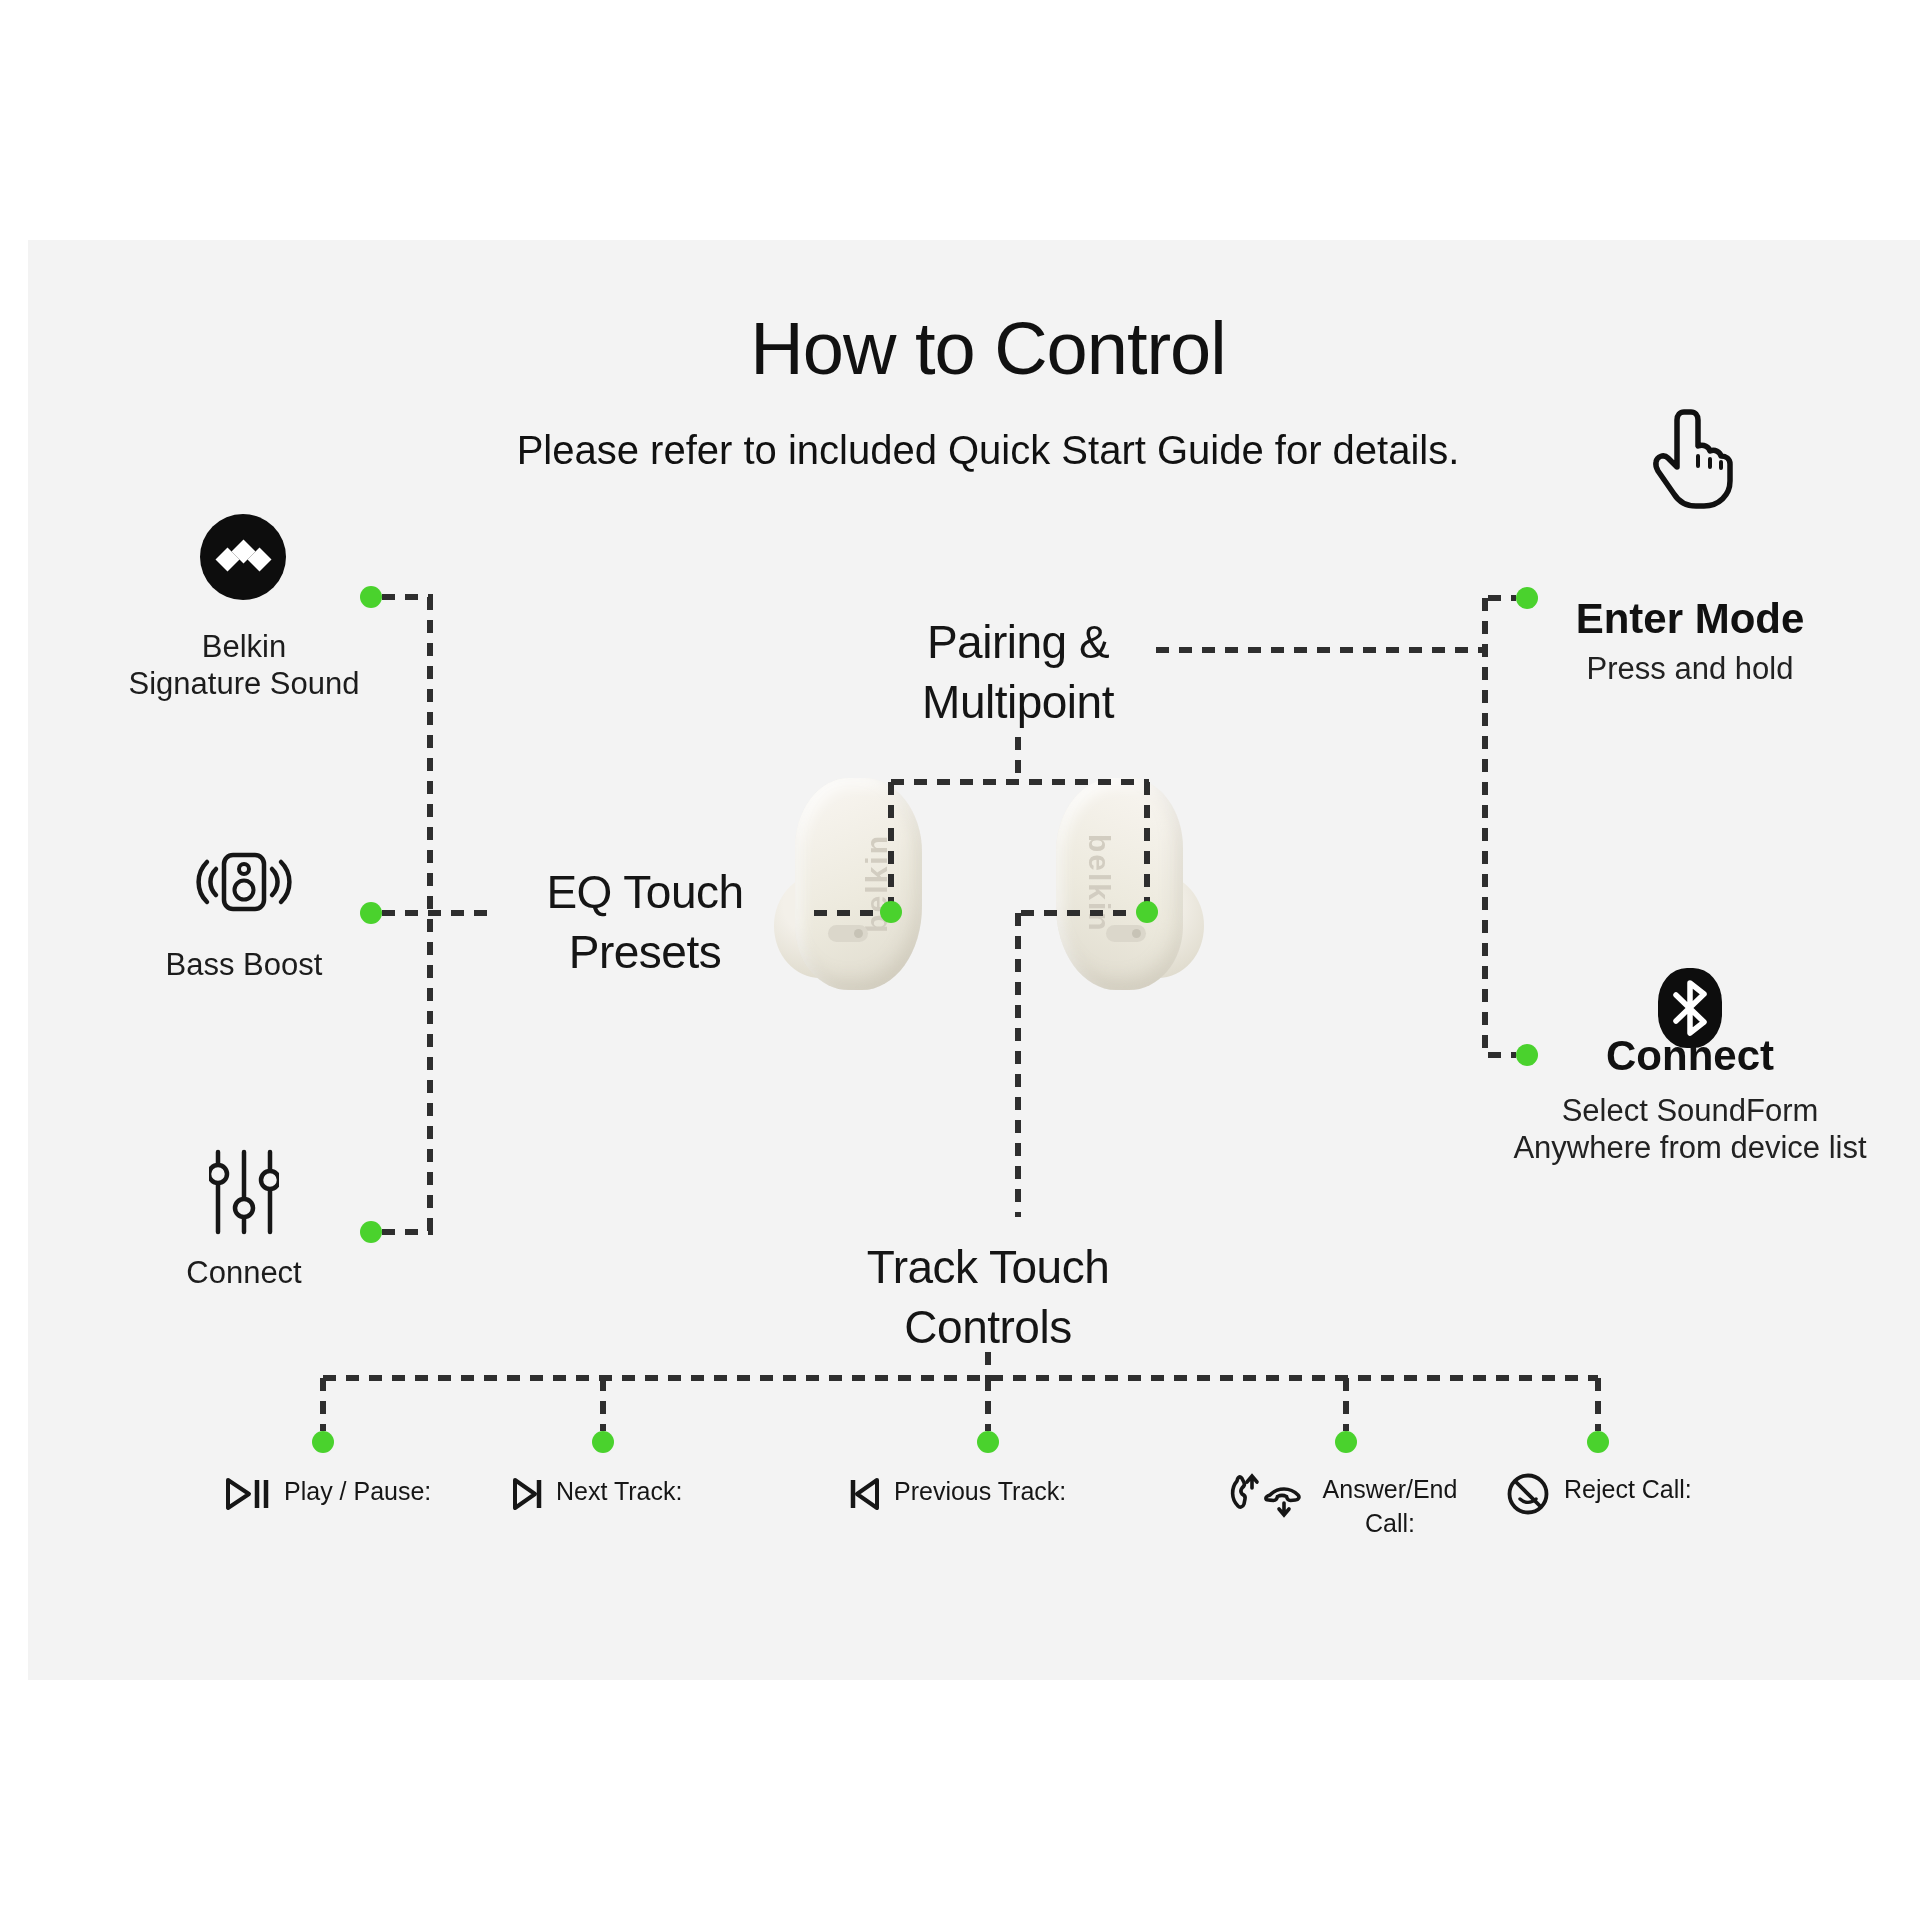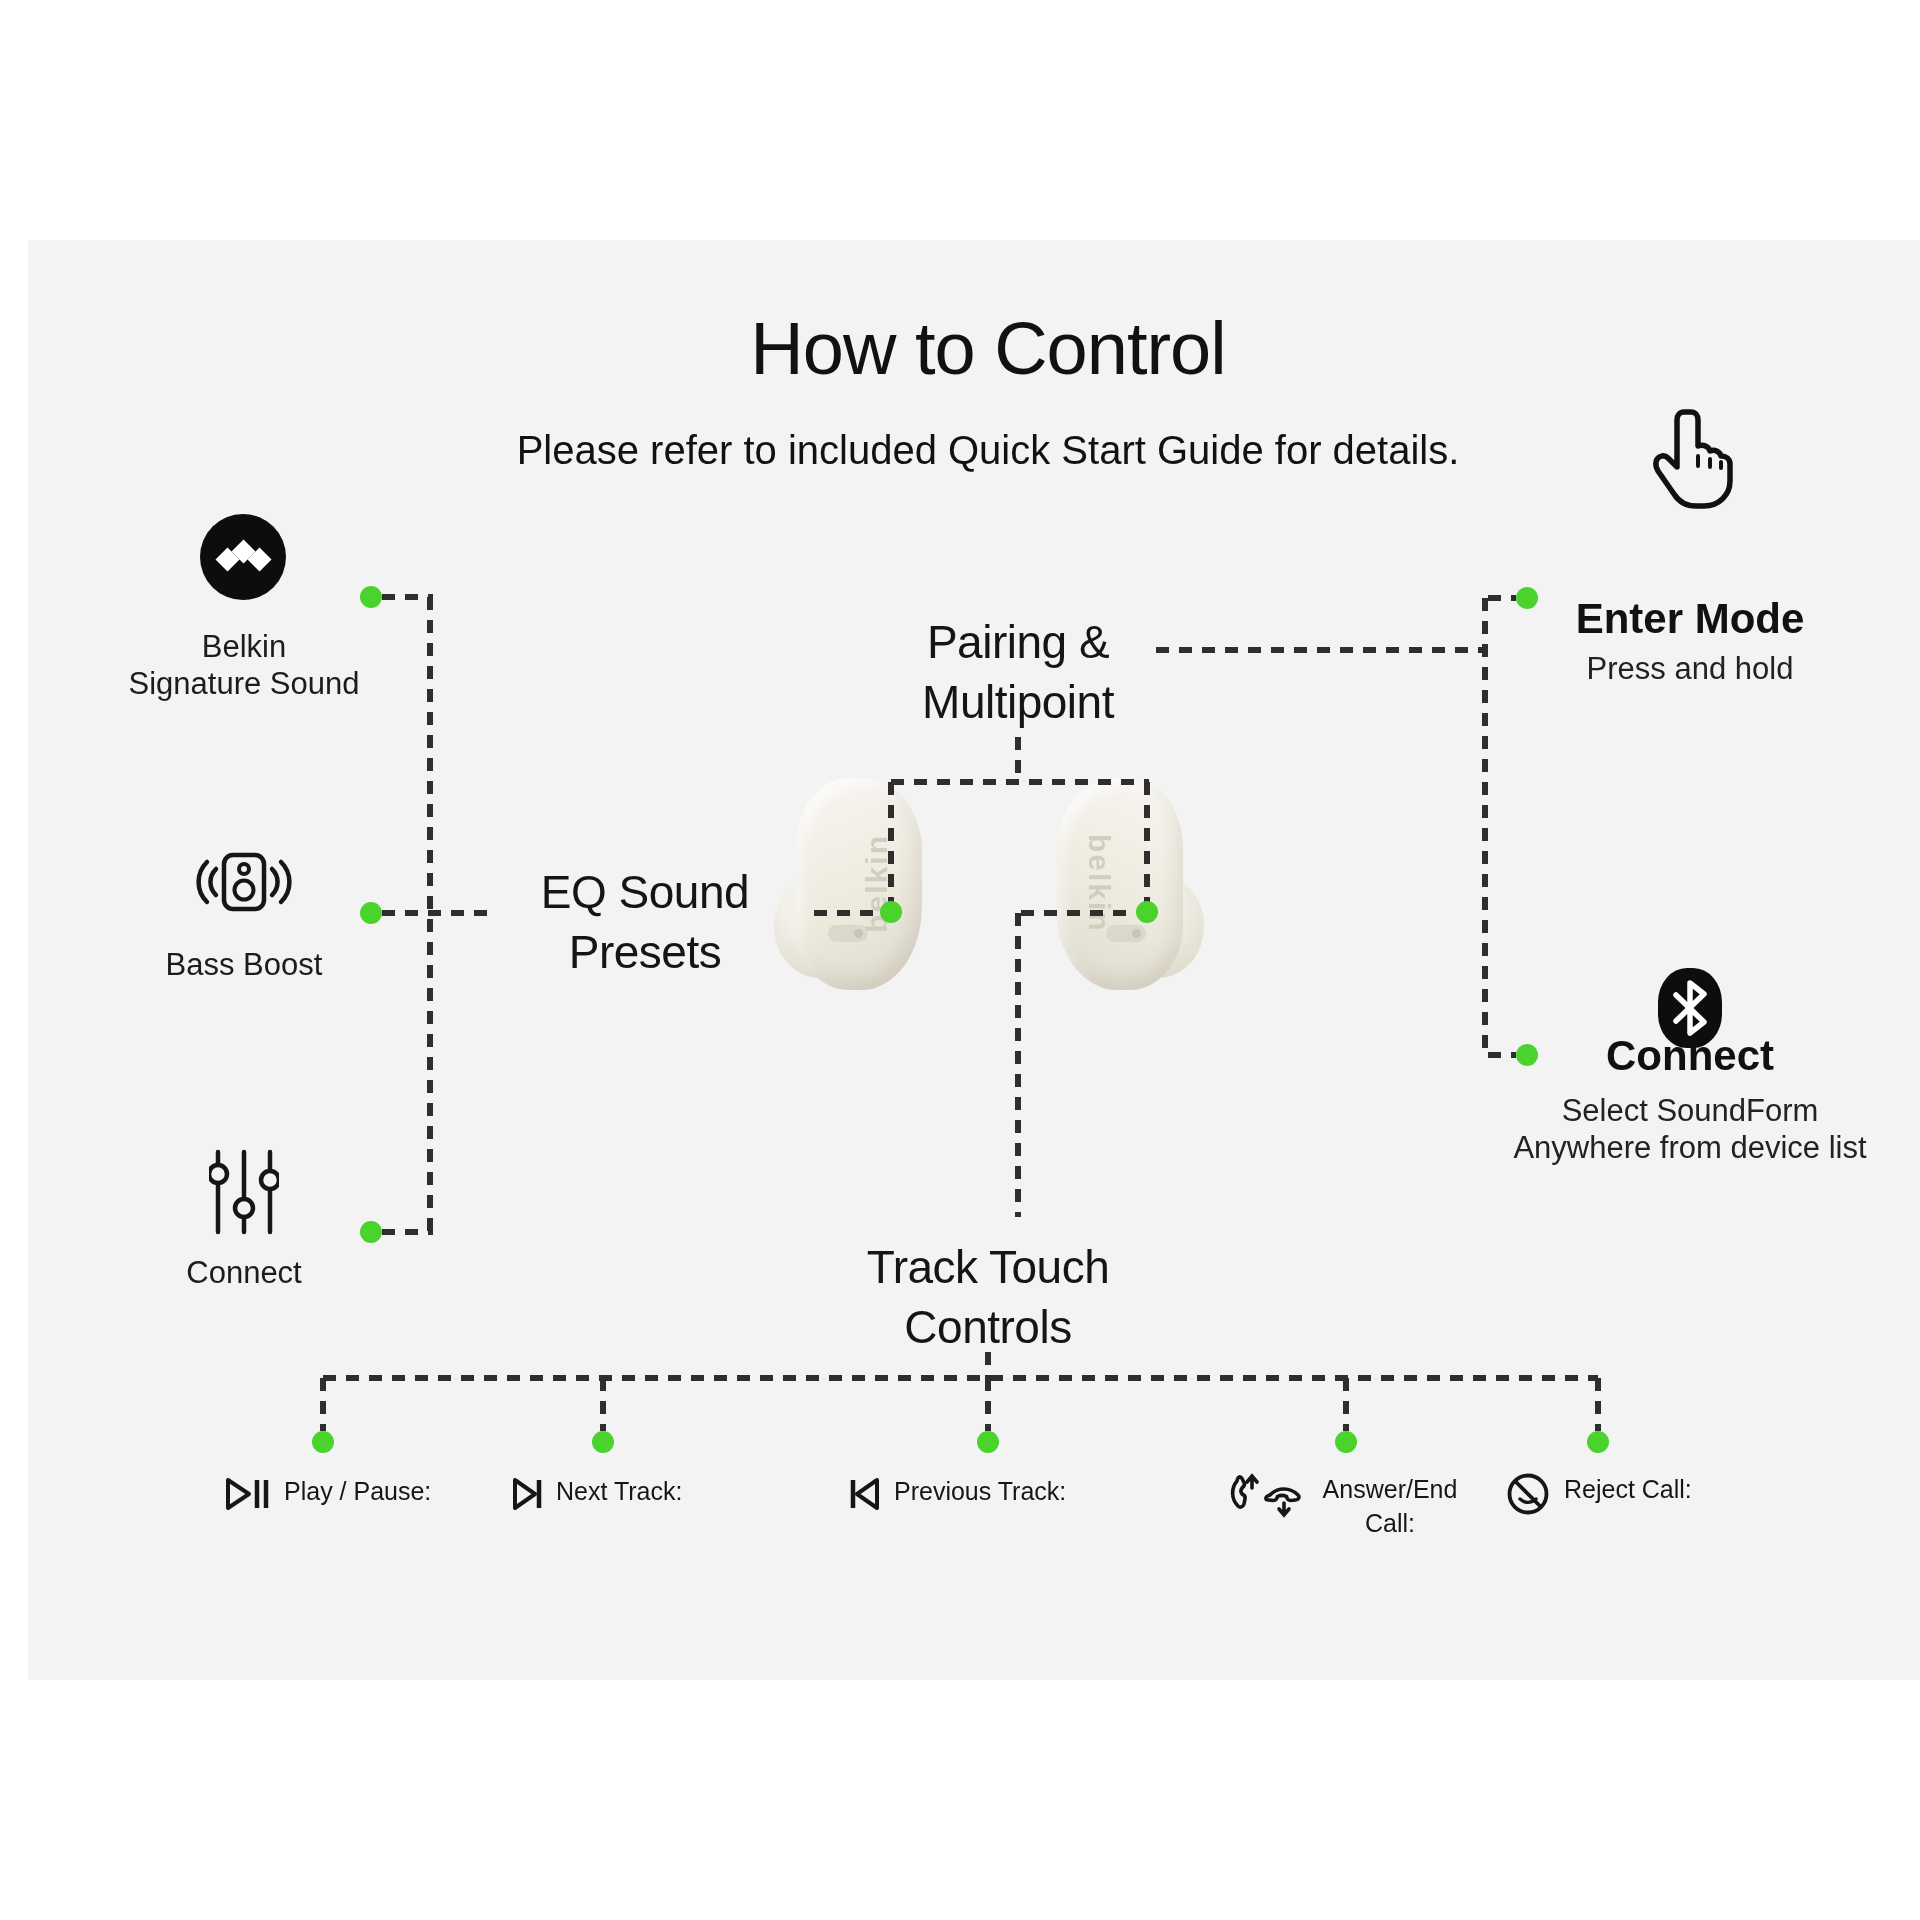--- a/index.html
+++ b/index.html
@@ -79,21 +79,21 @@
       <circle cx="9" cy="26" r="9" fill="#f3f3f3" stroke-width="4.5"></circle>
       <circle cx="35" cy="60" r="9" fill="#f3f3f3" stroke-width="4.5"></circle>
       <circle cx="61" cy="32" r="9" fill="#f3f3f3" stroke-width="4.5"></circle>
     </svg>
   </div>
   <div class="abs center side-label" style="left:16px;top:1254px;width:400px;">
     <div>Connect</div>
   </div>
 
   <div class="abs center heading" style="left:417px;top:862px;width:400px;">
-    <div>EQ Sound</div>
+    <div>EQ Touch</div>
     <div>Presets</div>
   </div>
 
   <div class="bud" style="left:748px;top:778px;">
     <div class="tip" style="left:-2px;"></div>
     <div class="body" style="left:19px;"></div>
     <div class="brand" style="left:84px;top:56px;transform:rotate(180deg);">belkin</div>
     <div class="pill" style="left:52px;top:147px;">
         <i></i>
       </div>

